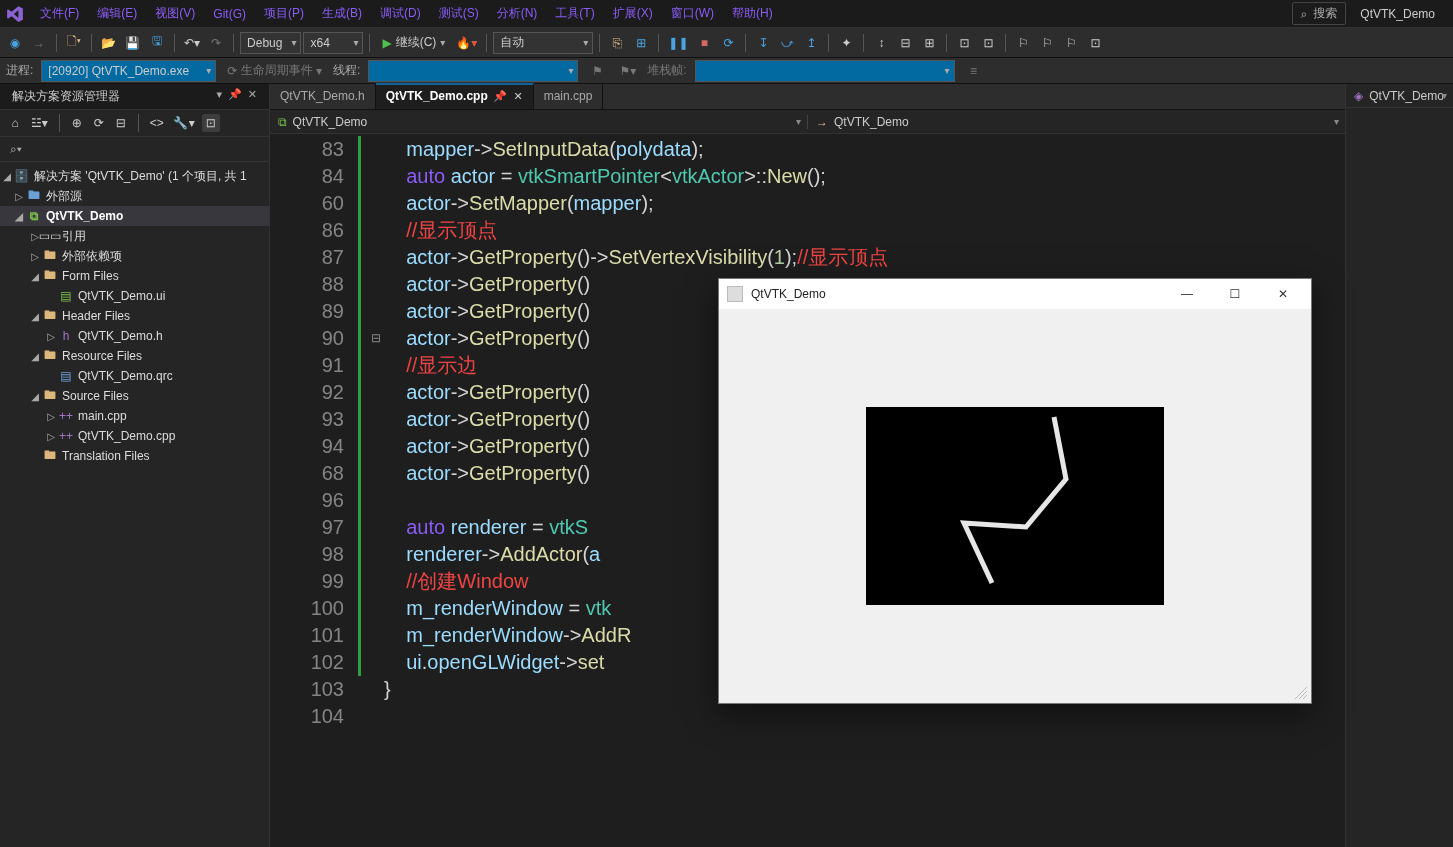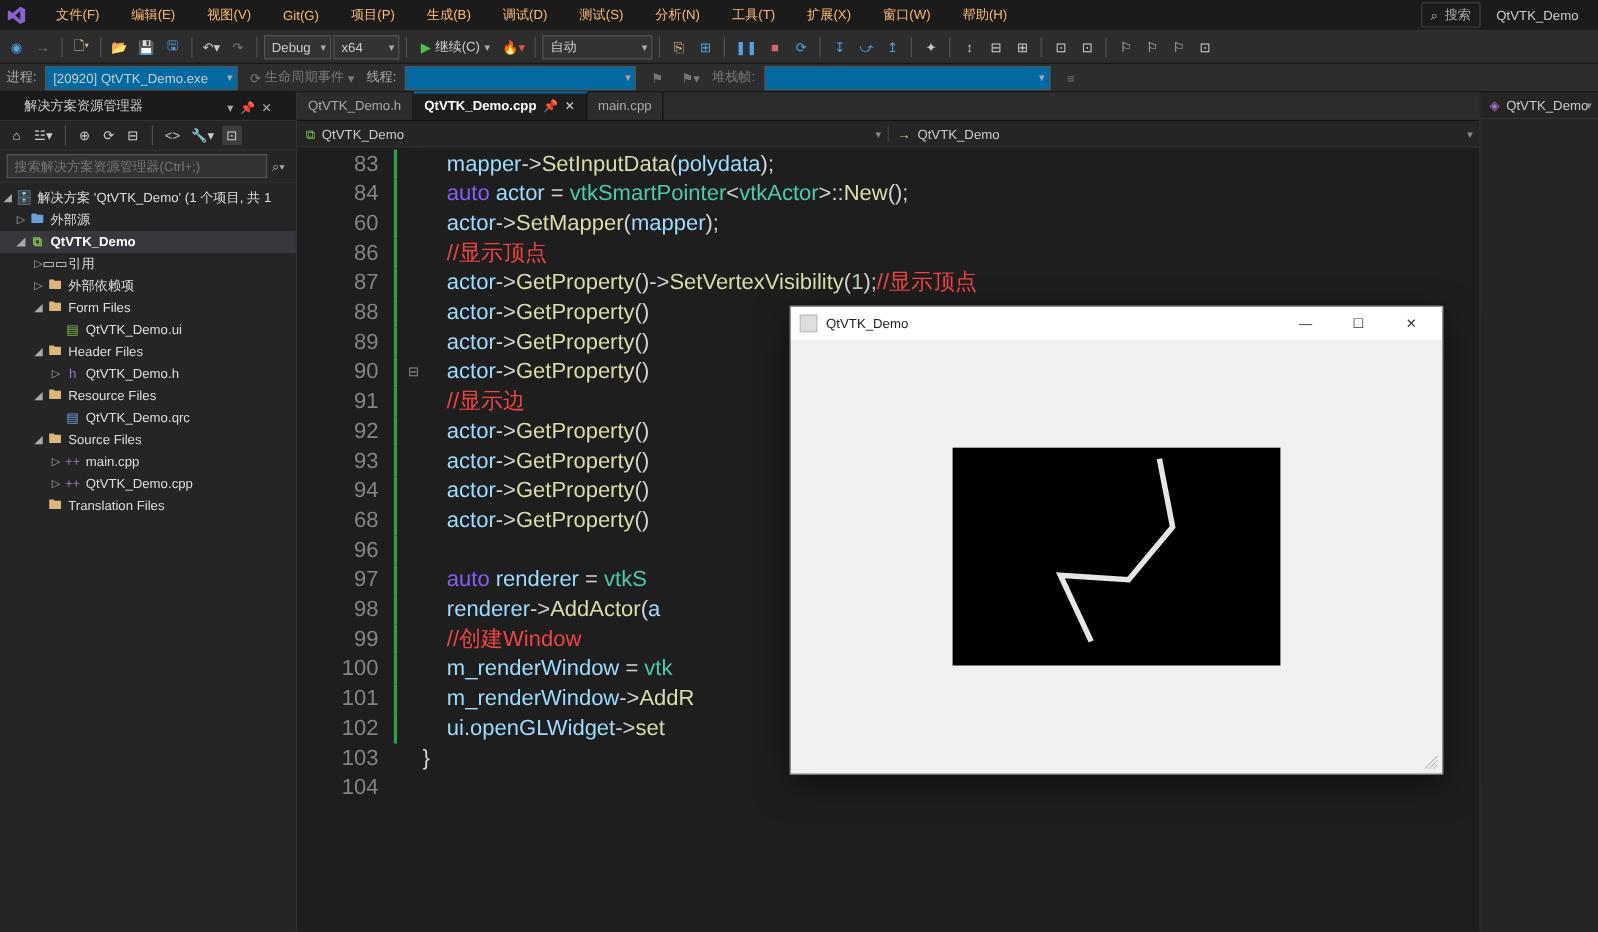--- a/index.html
+++ b/index.html
@@ -2,21 +2,21 @@
 <html><head>
 <meta charset="utf-8">
 <style>
 * { margin:0; padding:0; box-sizing:border-box; font-family:"Microsoft YaHei","Segoe UI",sans-serif; }
 body { background:#1e1e1e; color:#ccc; width:1453px; height:847px; overflow:hidden; position:relative; font-size:12px; }
 
 
 .menubar { height:28px; background:#1b1b1b; display:flex; align-items:center; padding:0 6px; gap:2px; border-bottom:1px solid #333; }
 .logo { width:18px; height:18px; margin-right:6px; display:flex; align-items:center; justify-content:center; }
 .logo svg { width:18px; height:18px; }
-.menu-item { padding:3px 8px; color:#fdba74; cursor:default; font-size:12px;margin-left:11px; }
+.menu-item { padding:3px 8px; color:#8b5cf6; cursor:default; font-size:12px; }
 .menu-spacer { flex:1; }
 .search-box { display:flex; align-items:center; gap:6px; color:#aaa; padding:2px 8px; border:1px solid #444; border-radius:2px; margin-right:12px; }
 .app-title { color:#ccc; padding-right:12px; }
 
 
 .toolbar { height:30px; background:#2d2d2d; display:flex; align-items:center; padding:0 4px; gap:2px; border-bottom:1px solid #111; font-size:12px; }
 .tbtn { display:flex; align-items:center; justify-content:center; height:22px; min-width:22px; padding:0 3px; color:#ccc; cursor:default; border-radius:2px; }
 .tbtn.disabled { opacity:.45; }
 .tsep { width:1px; height:18px; background:#555; margin:0 4px; }
 .combo { display:flex; align-items:center; height:22px; background:#333; border:1px solid #555; padding:0 18px 0 6px; color:#ccc; position:relative; min-width:60px; font-size:12px; }
@@ -24,21 +24,21 @@
 .combo.wide { min-width:100px; }
 
 
 .toolbar2 { height:26px; background:#2d2d2d; display:flex; align-items:center; padding:0 6px; gap:8px; border-bottom:1px solid #111; font-size:12px; color:#aaa; }
 .toolbar2 .combo { background:#0369a1; }
 .dim { color:#777; }
 
 
 .main { display:flex; height:calc(100% - 84px); }
 .side { width:270px; min-width:270px; background:#252526; border-right:1px solid #333; display:flex; flex-direction:column; }
-.side-header { display:flex; align-items:flex-end; justify-content:space-between; padding:4px 22px; background:#1b1b1b; border-bottom:1px solid #333; font-size:12px; color:#ccc; }
+.side-header { display:flex; align-items:flex-start; justify-content:space-between; padding:4px 12px; background:#1b1b1b; border-bottom:1px solid #333; font-size:12px; color:#ccc; }
 .side-header .hicons { display:flex; gap:6px; color:#aaa; font-size:11px; }
 .side-tools { display:flex; align-items:center; gap:4px; padding:4px 6px; border-bottom:1px solid #333; color:#aaa; }
 .side-tools .tbtn { min-width:18px; height:18px; font-size:12px; }
 .side-search { display:flex; align-items:center; padding:3px 6px; border-bottom:1px solid #333; }
 .side-search .sinput { flex:1; background:#333; border:1px solid #555; color:#ccc; padding:3px 6px; font-size:12px; outline:none; }
 .side-search .sgo { padding:2px 4px; color:#aaa; }
 
 .tree { flex:1; overflow:auto; padding:4px 0; font-size:12px; }
 .tree-row { display:flex; align-items:center; height:20px; padding-right:4px; cursor:default; color:#ddd; white-space:nowrap; }
 .tree-row.sel { background:#37373d; }
@@ -208,21 +208,20 @@
       <span class="tsep"></span>
       <span class="tbtn">⊕</span>
       <span class="tbtn">⟳</span>
       <span class="tbtn">⊟</span>
       <span class="tsep"></span>
       <span class="tbtn">&lt;&gt;</span>
       <span class="tbtn">🔧▾</span>
       <span class="tbtn" style="background:#3d3d3d">⊡</span>
     </div>
     <div class="side-search">
-      <input class="sinput" placeholder="搜索解决方案资源管理器(Ctrl+;)" style="">
       <span class="sgo">⌕▾</span>
     </div>
     <div class="tree">
       <div class="tree-row">
           <span class="ind" style="width:2px"></span>
           <span class="tw">◢</span>
           <span class="ic">🗄️</span>
           <span>解决方案 'QtVTK_Demo' (1 个项目, 共 1</span>
         </div>
       <div class="tree-row">

